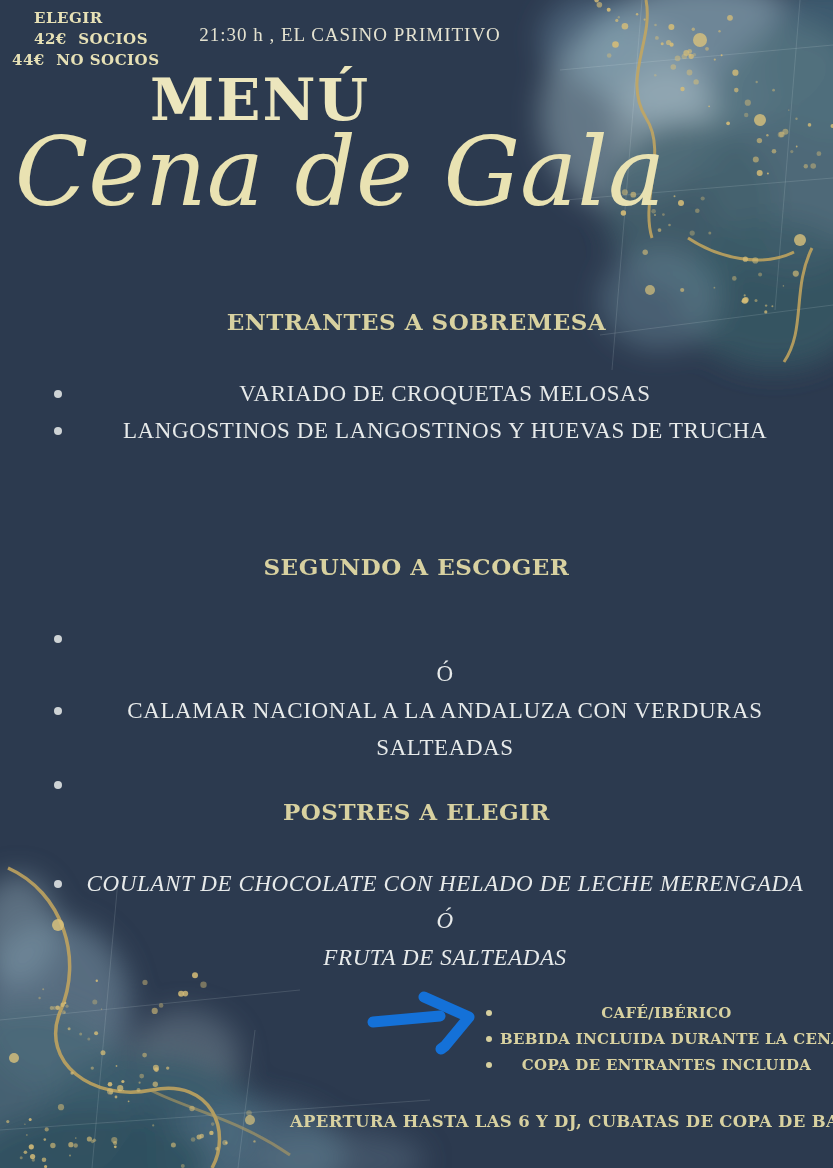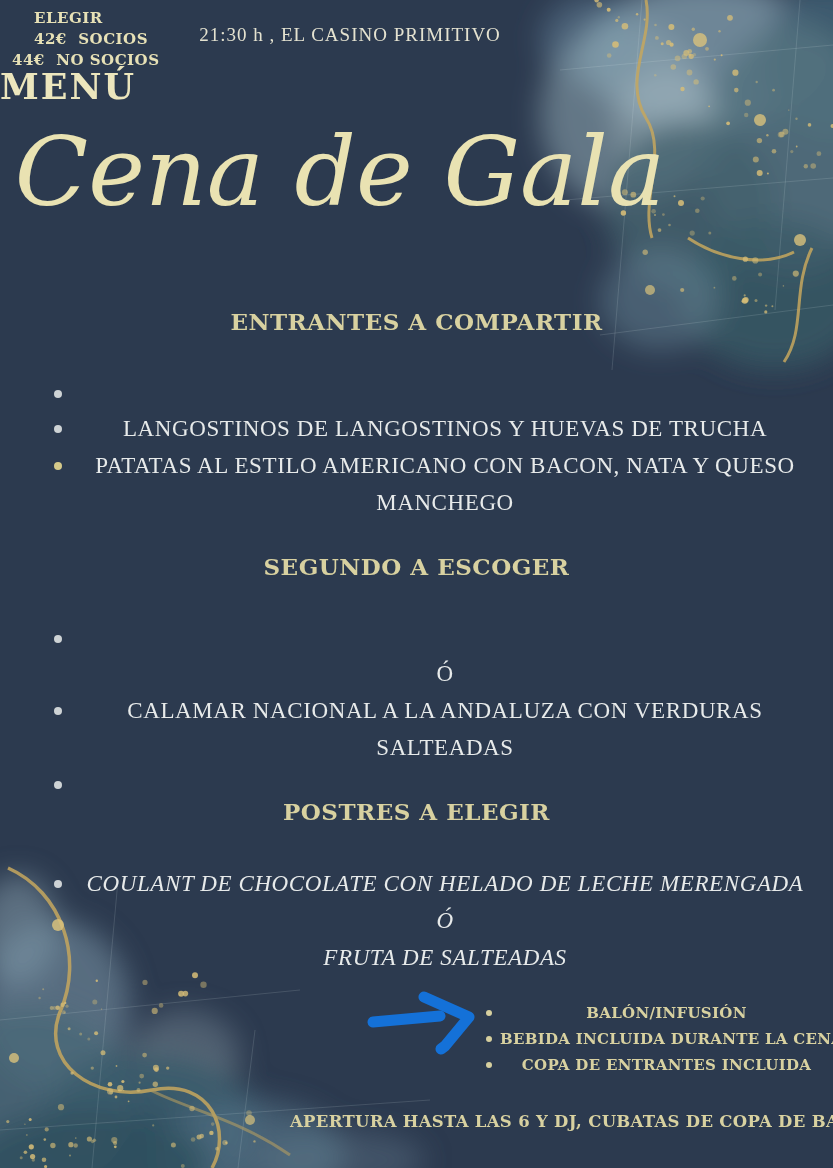--- a/index.html
+++ b/index.html
@@ -12,22 +12,22 @@
   .decor-svg { position:absolute; inset:0; pointer-events:none; }
 
   
   .price-block { position:absolute; top:8px; left:12px; color:#e7e1b6;
     font-size:15px; font-weight:700; line-height:21px; letter-spacing:.5px; }
   .price-title { margin-left:22px; }
   .price-line1 { margin-left:22px; }
   .event-info { position:absolute; top:24px; left:60px; width:580px; text-align:center;
     color:#e4e2d0; font-size:19px; letter-spacing:1px;
     font-family:"Liberation Serif", serif; }
-  .menu-title { position:absolute; top:66px; left:0; width:520px; text-align:left;
-    color:#ece6bd; font-size:35px; font-weight:700; letter-spacing:2px; }
+  .menu-title { position:absolute; top:66px; left:0; width:520px; text-align:center;
+    color:#ece6bd; font-size:58px; font-weight:700; letter-spacing:2px; }
   .script-title { position:absolute; top:112px; left:0; width:680px; text-align:center;
     color:#e9e2b2; font-size:96px; font-style:italic; font-weight:400; line-height:1.25;
     font-family:"DejaVu Serif", serif; }
 
   
   .menu-section { position:absolute; inset:0; pointer-events:none; }
   .sec-heading { position:absolute; left:0; right:0; text-align:center;
     color:#d8d1a0; font-size:23px; font-weight:700; letter-spacing:.5px; }
   .sec-list { position:absolute; left:70px; right:13px; list-style:none; }
   .sec-0 .sec-heading { top:308px; }  .sec-0 .sec-list { top:376px; }
@@ -305,25 +305,24 @@
     <div class="price-title">ELEGIR</div>
     <div class="price-line1">42€&nbsp; SOCIOS</div>
     <div class="price-line2">44€&nbsp; NO SOCIOS</div>
   </div>
   <div class="event-info">21:30 h , EL CASINO PRIMITIVO</div>
   <h1 class="menu-title">MENÚ</h1>
   <div class="script-title">Cena de Gala</div>
 
   <main id="sections">
       <section class="menu-section sec-0">
-        <h2 class="sec-heading">ENTRANTES A COMPARTIR</h2>
+        <h2 class="sec-heading">ENTRANTES A SOBREMESA</h2>
         <ul class="sec-list">
-          <li class="menu-item"><span class="bullet bullet-light"></span></li>
+          <li class="menu-item"><span class="bullet bullet-light"></span><span class="item-text">VARIADO DE CROQUETAS MELOSAS</span></li>
           <li class="menu-item"><span class="bullet bullet-light"></span><span class="item-text">LANGOSTINOS DE LANGOSTINOS Y HUEVAS DE TRUCHA</span></li>
-          <li class="menu-item"><span class="bullet bullet-gold"></span><span class="item-text">PATATAS AL ESTILO AMERICANO CON BACON, NATA Y QUESO<br>MANCHEGO</span></li>
         </ul>
       </section>
       <section class="menu-section sec-1">
         <h2 class="sec-heading">SEGUNDO A ESCOGER</h2>
         <ul class="sec-list">
           <li class="menu-item"><span class="bullet bullet-light"></span></li>
           <li class="menu-item"><span class="item-text">Ó</span></li>
           <li class="menu-item"><span class="bullet bullet-light"></span><span class="item-text">CALAMAR NACIONAL A LA ANDALUZA CON VERDURAS<br>SALTEADAS</span></li>
           <li class="menu-item"><span class="bullet bullet-light"></span><span class="item-text"></span></li>
         </ul>
@@ -339,19 +338,19 @@
     </main>
 
   <svg class="arrow-svg" width="130" height="85" viewBox="0 0 130 85">
     <g stroke="#1471d8" stroke-width="11" stroke-linecap="round" stroke-linejoin="round" fill="none">
       <path d="M18,37 L85,31"></path>
       <path d="M69,12 L114,32 L90,61 L86,64"></path>
     </g>
   </svg>
 
   <ul id="included-list" class="included-list">
-      <li class="included-item"><span class="included-bullet"></span><span>BALÓN/INFUSIÓN</span></li>
+      <li class="included-item"><span class="included-bullet"></span><span>CAFÉ/IBÉRICO</span></li>
       <li class="included-item"><span class="included-bullet"></span><span>BEBIDA INCLUIDA DURANTE LA CENA</span></li>
       <li class="included-item"><span class="included-bullet"></span><span>COPA DE ENTRANTES INCLUIDA</span></li>
     </ul>
 
   <div class="footer-note">APERTURA HASTA LAS 6 Y DJ, CUBATAS DE COPA DE BALÓN 6€</div>
 </div>
 
 </body></html>

